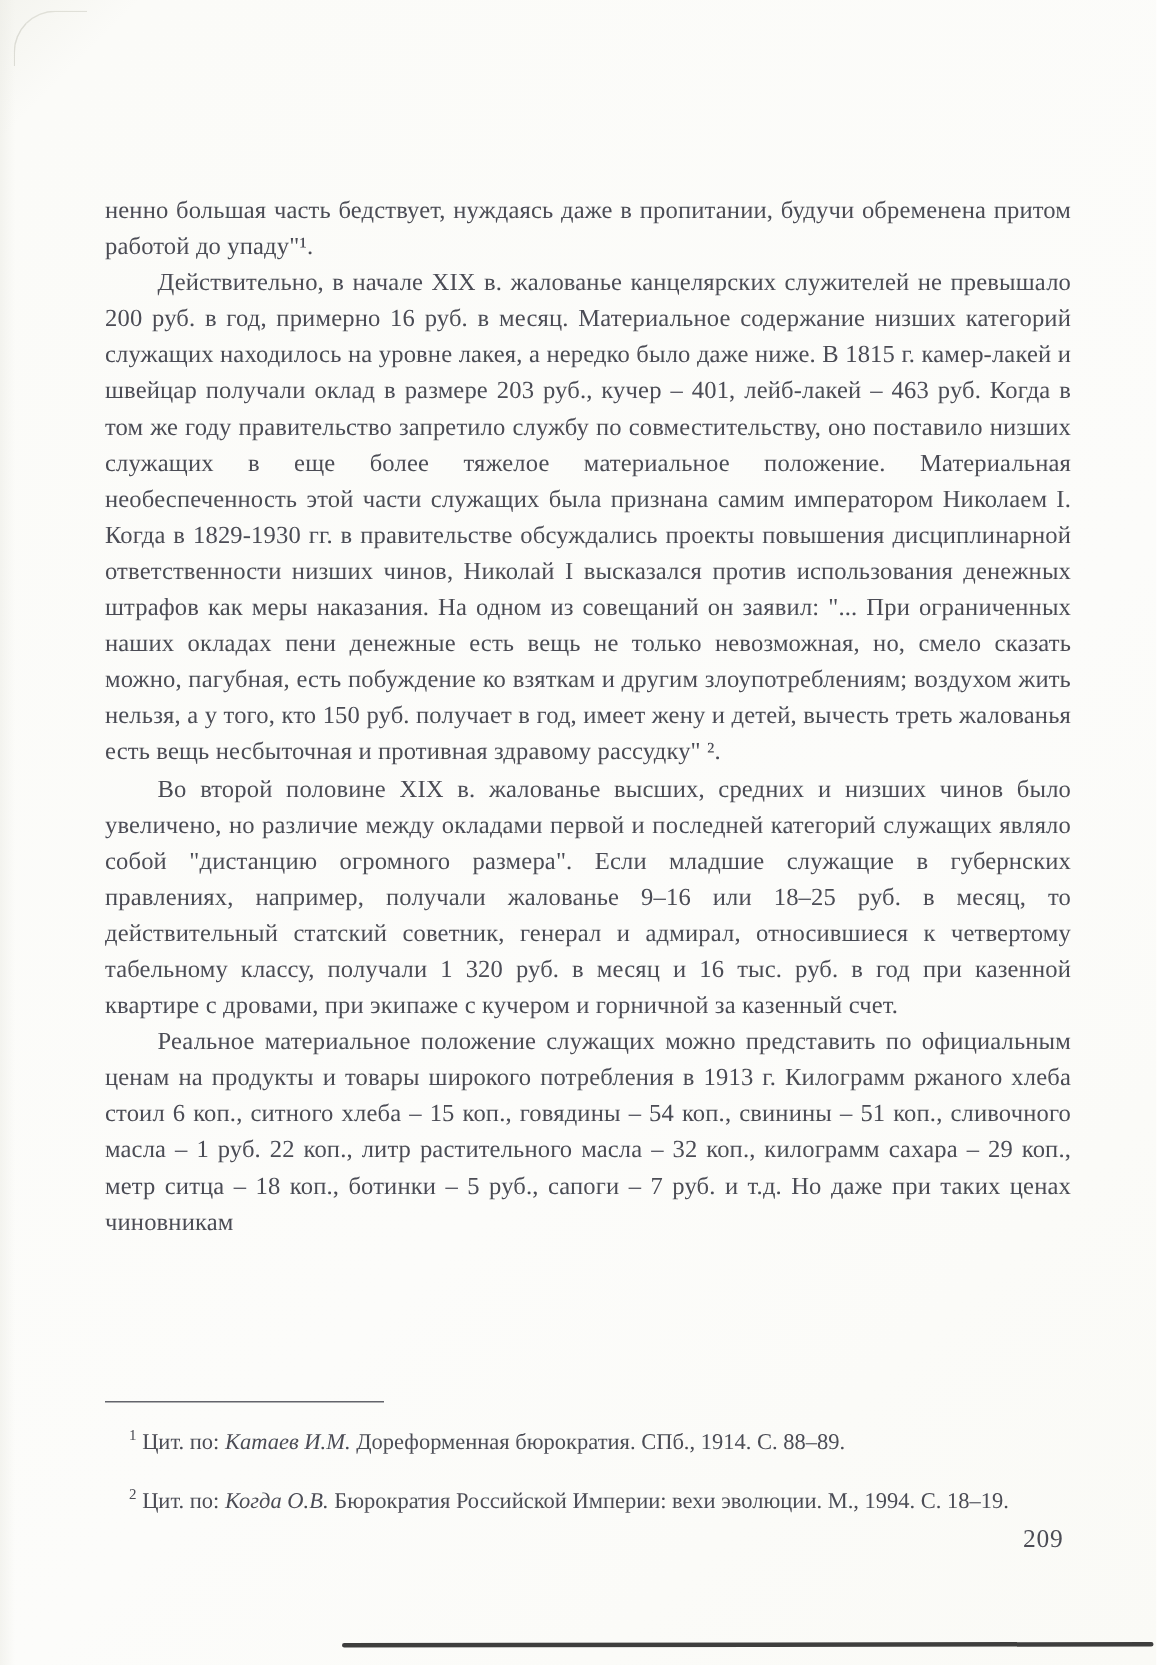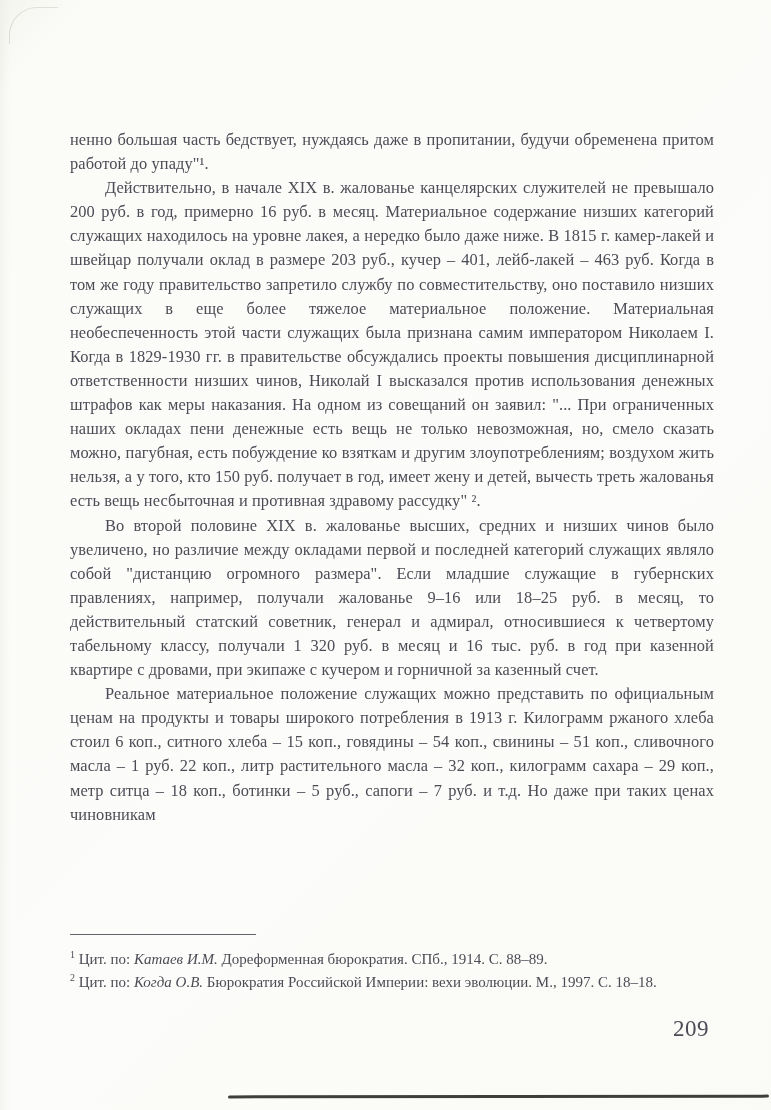--- a/index.html
+++ b/index.html
@@ -41,36 +41,36 @@
     font-size: 15px;
     line-height: 22.5px;
   }
   .footnote-rule {
     width: 186px;
     height: 1px;
     background: #63646b;
     margin: 0 0 13px 0;
   }
   .footnote {
-    margin: 0;
+    margin: 16px;
     text-align: justify;
   }
   .footnote .author {
     font-style: italic;
   }
   sup.fn-mark {
     font-size: 10px;
     line-height: 0;
     vertical-align: super;
   }
   .page-number {
     position: absolute;
     right: 62px;
     top: 1016px;
-    font-size: 23px;
+    font-size: 17px;
     letter-spacing: 0.5px;
     color: #4b4c55;
   }
   
   .corner-tl {
     position: absolute;
     left: 9px;
     top: 7px;
     width: 48px;
     height: 36px;
@@ -113,21 +113,21 @@
   </div>
 
   <div class="footnotes">
     <div class="footnote-rule"></div>
     <p class="footnote">
       <sup class="fn-mark">1</sup>
       <span>Цит. по: </span><em class="author">Катаев И.М.</em><span> Дореформенная бюрократия. СПб., 1914. С. 88–89.</span>
     </p>
     <p class="footnote">
       <sup class="fn-mark">2</sup>
-      <span>Цит. по: </span><em class="author">Когда О.В.</em><span> Бюрократия Российской Империи: вехи эволюции. М., 1997. С. 18–18.</span>
+      <span>Цит. по: </span><em class="author">Когда О.В.</em><span> Бюрократия Российской Империи: вехи эволюции. М., 1994. С. 18–19.</span>
     </p>
   </div>
 
   <div class="page-number">209</div>
 
   <div class="scan-bottom-line"></div>
 
 </div>
 
 </body></html>

